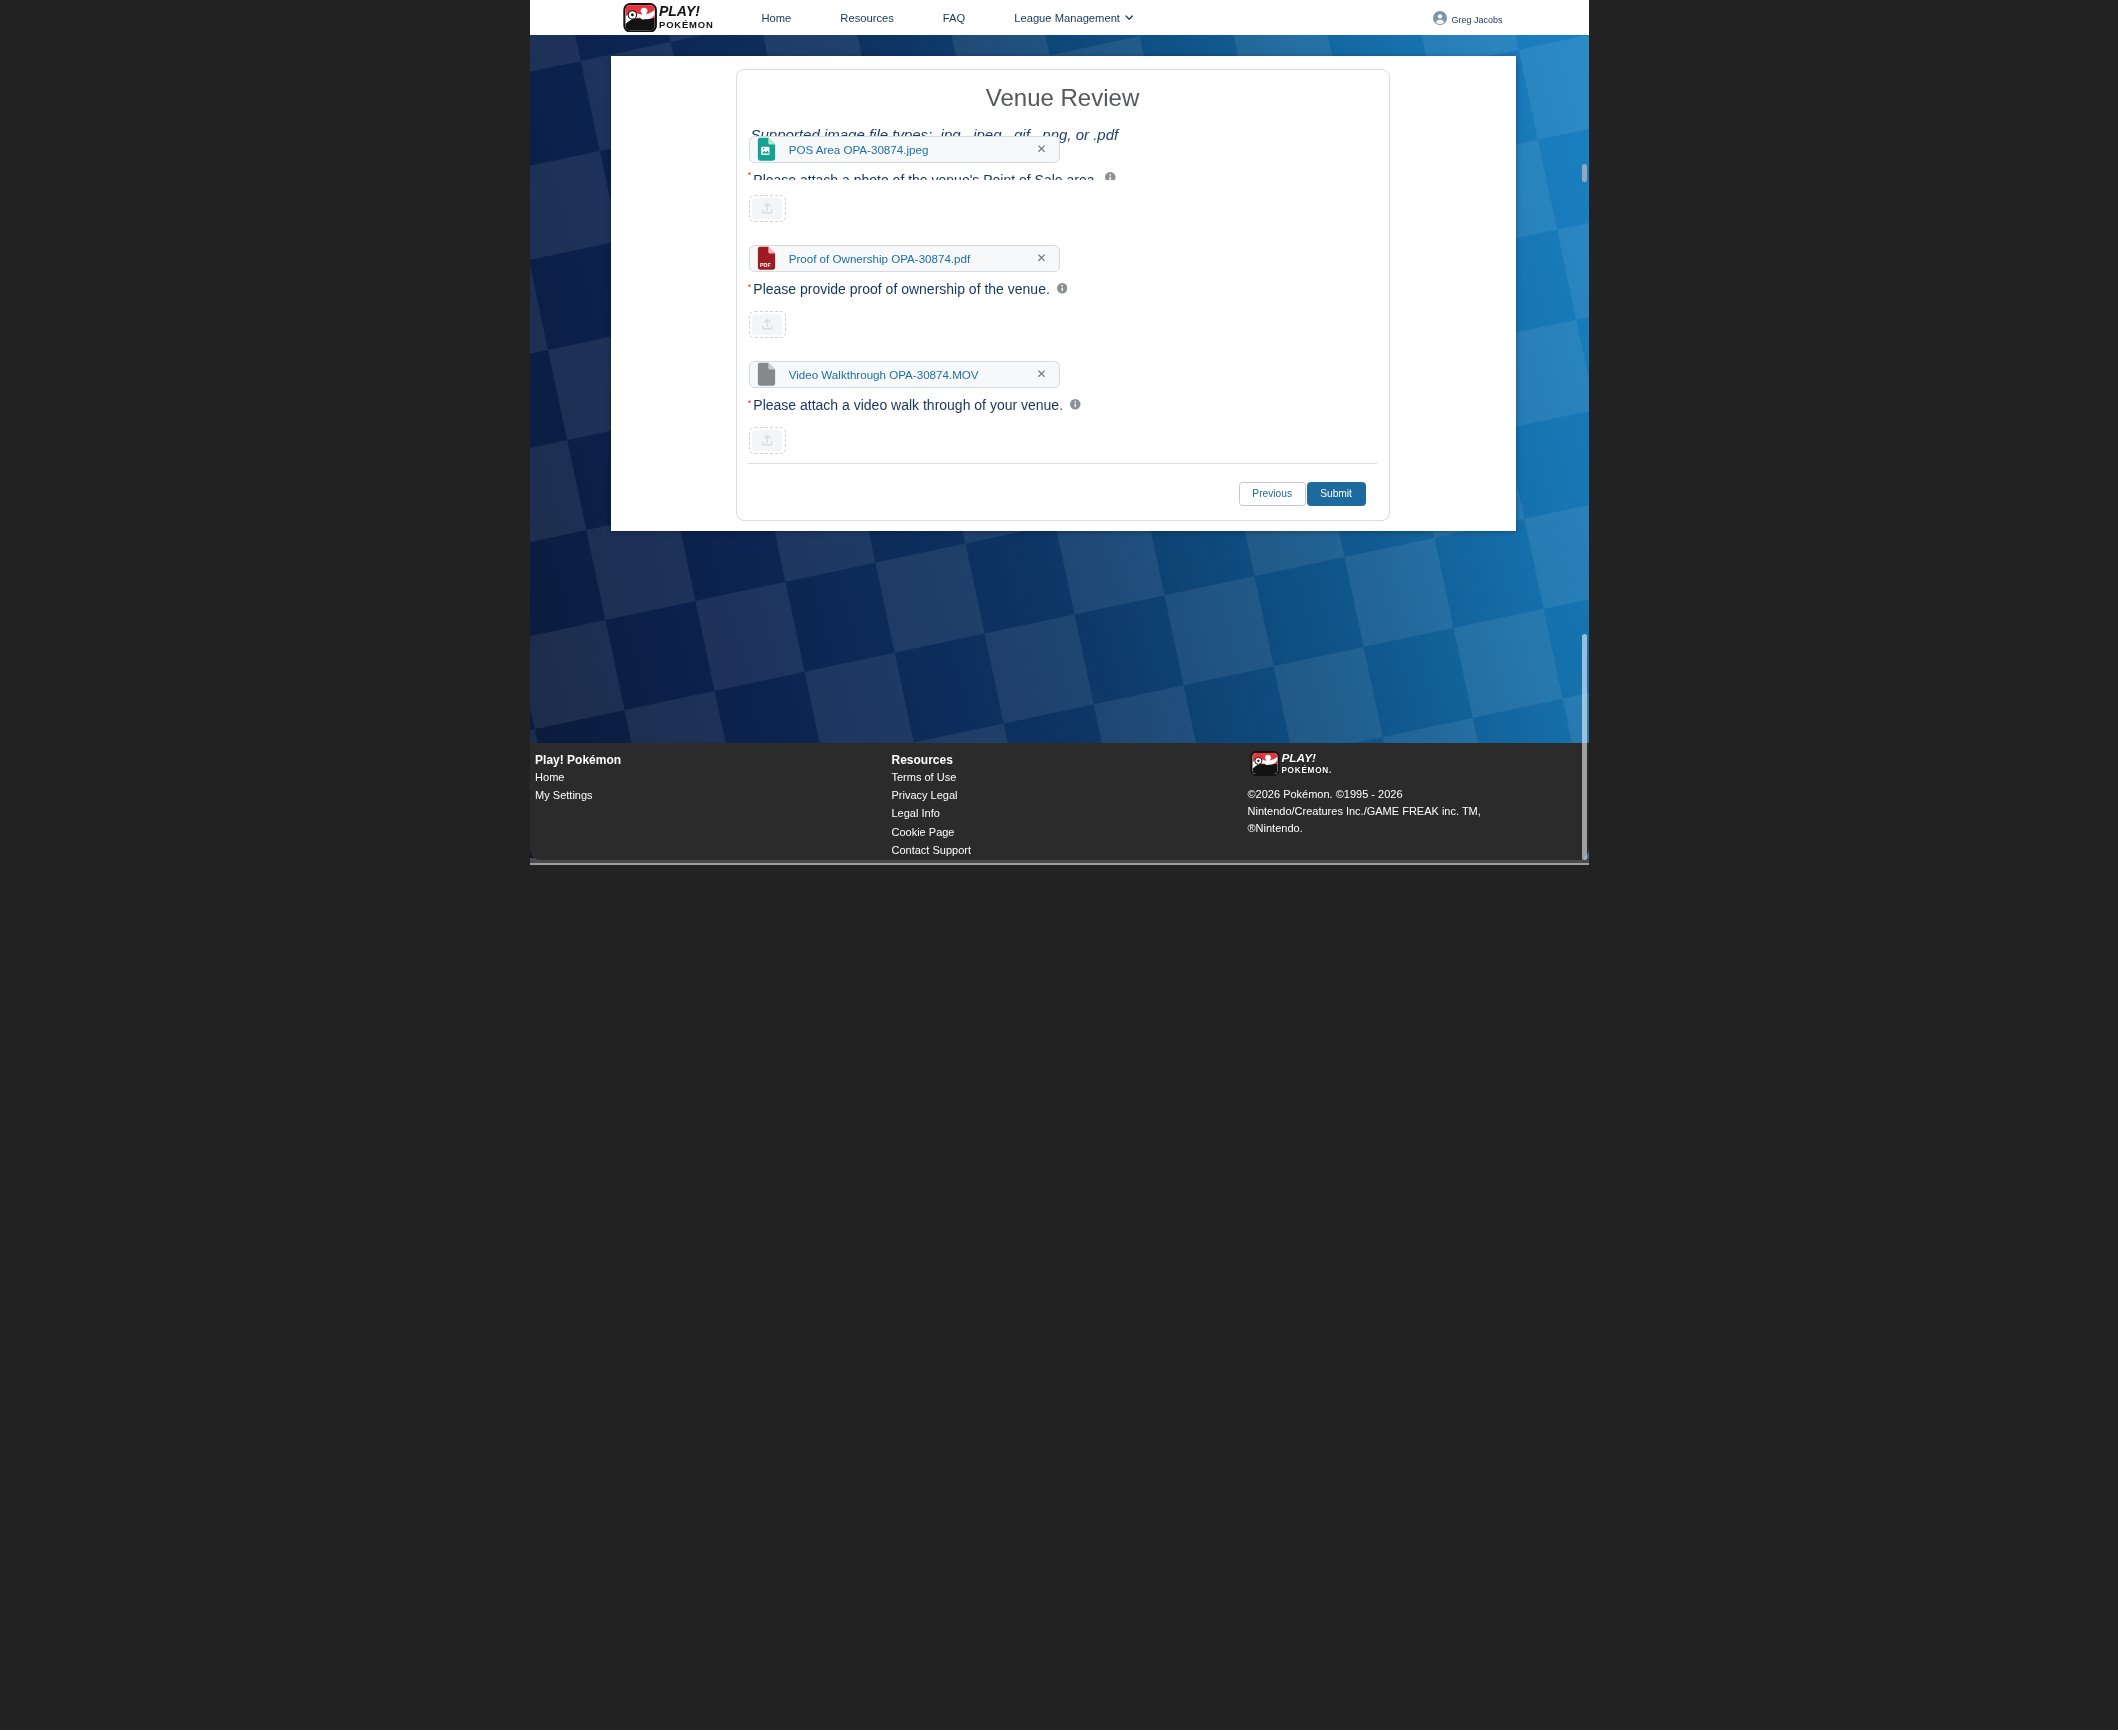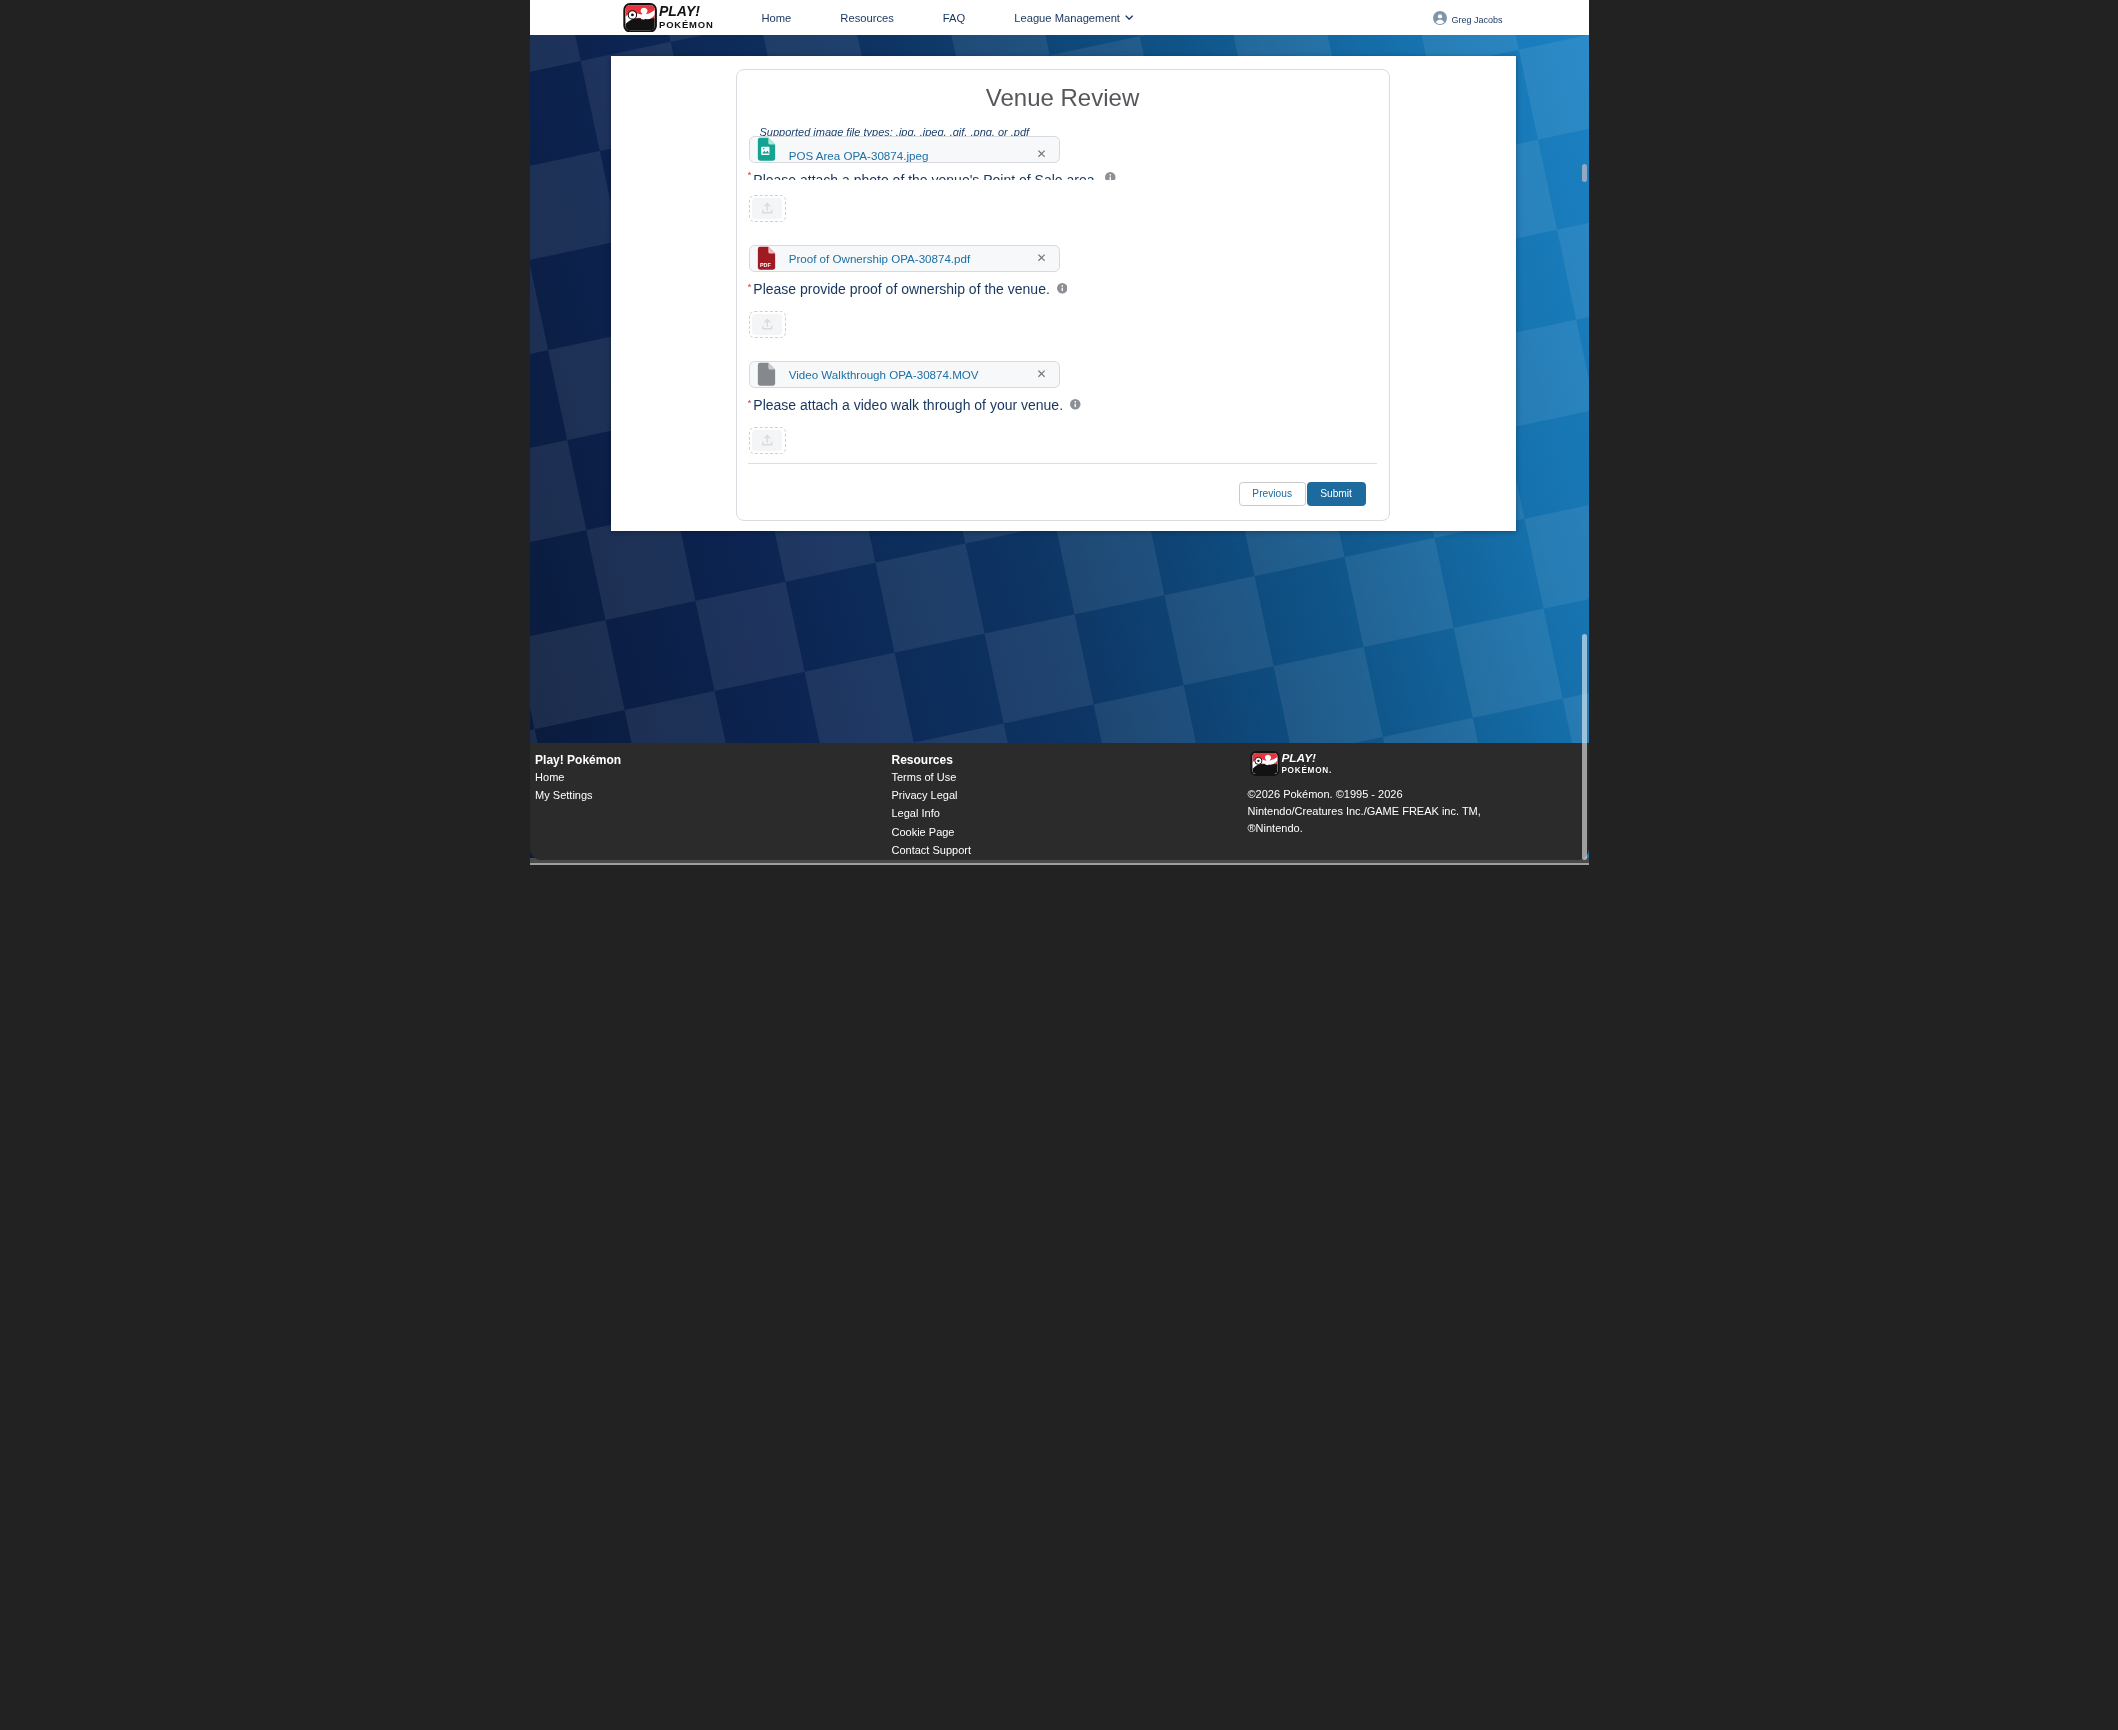--- a/index.html
+++ b/index.html
@@ -42,22 +42,22 @@
   }
   .inner-card {
     position:absolute; left:125px; top:12.6px; width:654px; height:452px;
     background:#fff; border:0.7px solid #d9dce0; border-radius:8px;
   }
   .page-title {
     position:absolute; top:14px; left:0; right:0; text-align:center;
     font-size:24px; color:#55575b; font-weight:400;
   }
   .note {
-    position:absolute; left:23px; top:56px; font-style:italic;
-    font-size:11px; color:#1c3f6e; z-index:1; white-space:nowrap;
+    position:absolute; left:14px; top:56px; font-style:italic;
+    font-size:15px; color:#1c3f6e; z-index:1; white-space:nowrap;
   }
 
   .file-card {
     position:absolute; left:12.6px; width:311px; height:27px;
     background:#f7f8f9; border:0.7px solid #d6d9dd; border-radius:5.6px;
     display:flex; align-items:center; padding:0 9.8px 0 7px; z-index:2;
   }
   .file-card .fname {
     font-size:11.6px; color:#1d6fa5; margin-left:12.6px; cursor:pointer; white-space:nowrap;
     overflow:hidden; text-overflow:ellipsis; flex:1;
@@ -178,21 +178,21 @@
     </div>
   </header>
 
   <section class="panel">
     <div class="inner-card">
 
       <h1 class="page-title">Venue Review</h1>
 
       <div class="note">Supported image file types: .jpg, .jpeg, .gif, .png, or .pdf</div>
 
-      <div class="file-card" style="top:66px;align-items:flex-end;">
+      <div class="file-card" style="top:66px;">
         <span class="fico">
           <svg width="19" height="24.5" viewBox="0 0 26 34">
             <path d="M4 1 h11.5 l9.5 9.5 V30 a3 3 0 0 1 -3 3 H4 a3 3 0 0 1 -3 -3 V4 a3 3 0 0 1 3 -3 z" fill="#12a392"></path>
             <path d="M15.5 1 l9.5 9.5 h-7.3 a2.2 2.2 0 0 1 -2.2 -2.2 z" fill="#aee8d7"></path>
             <rect x="5.6" y="13.5" width="11.5" height="11.5" rx="1.4" fill="#fff"></rect>
             <path d="M6.8 23 l3.2 -4 l2.2 2.4 l2 -2.7 l2.6 4.3 z" fill="#12a392"></path>
             <circle cx="9.2" cy="16.4" r="1.1" fill="#12a392"></circle>
           </svg>
         </span>
         <span class="fname">POS Area OPA-30874.jpeg</span>

